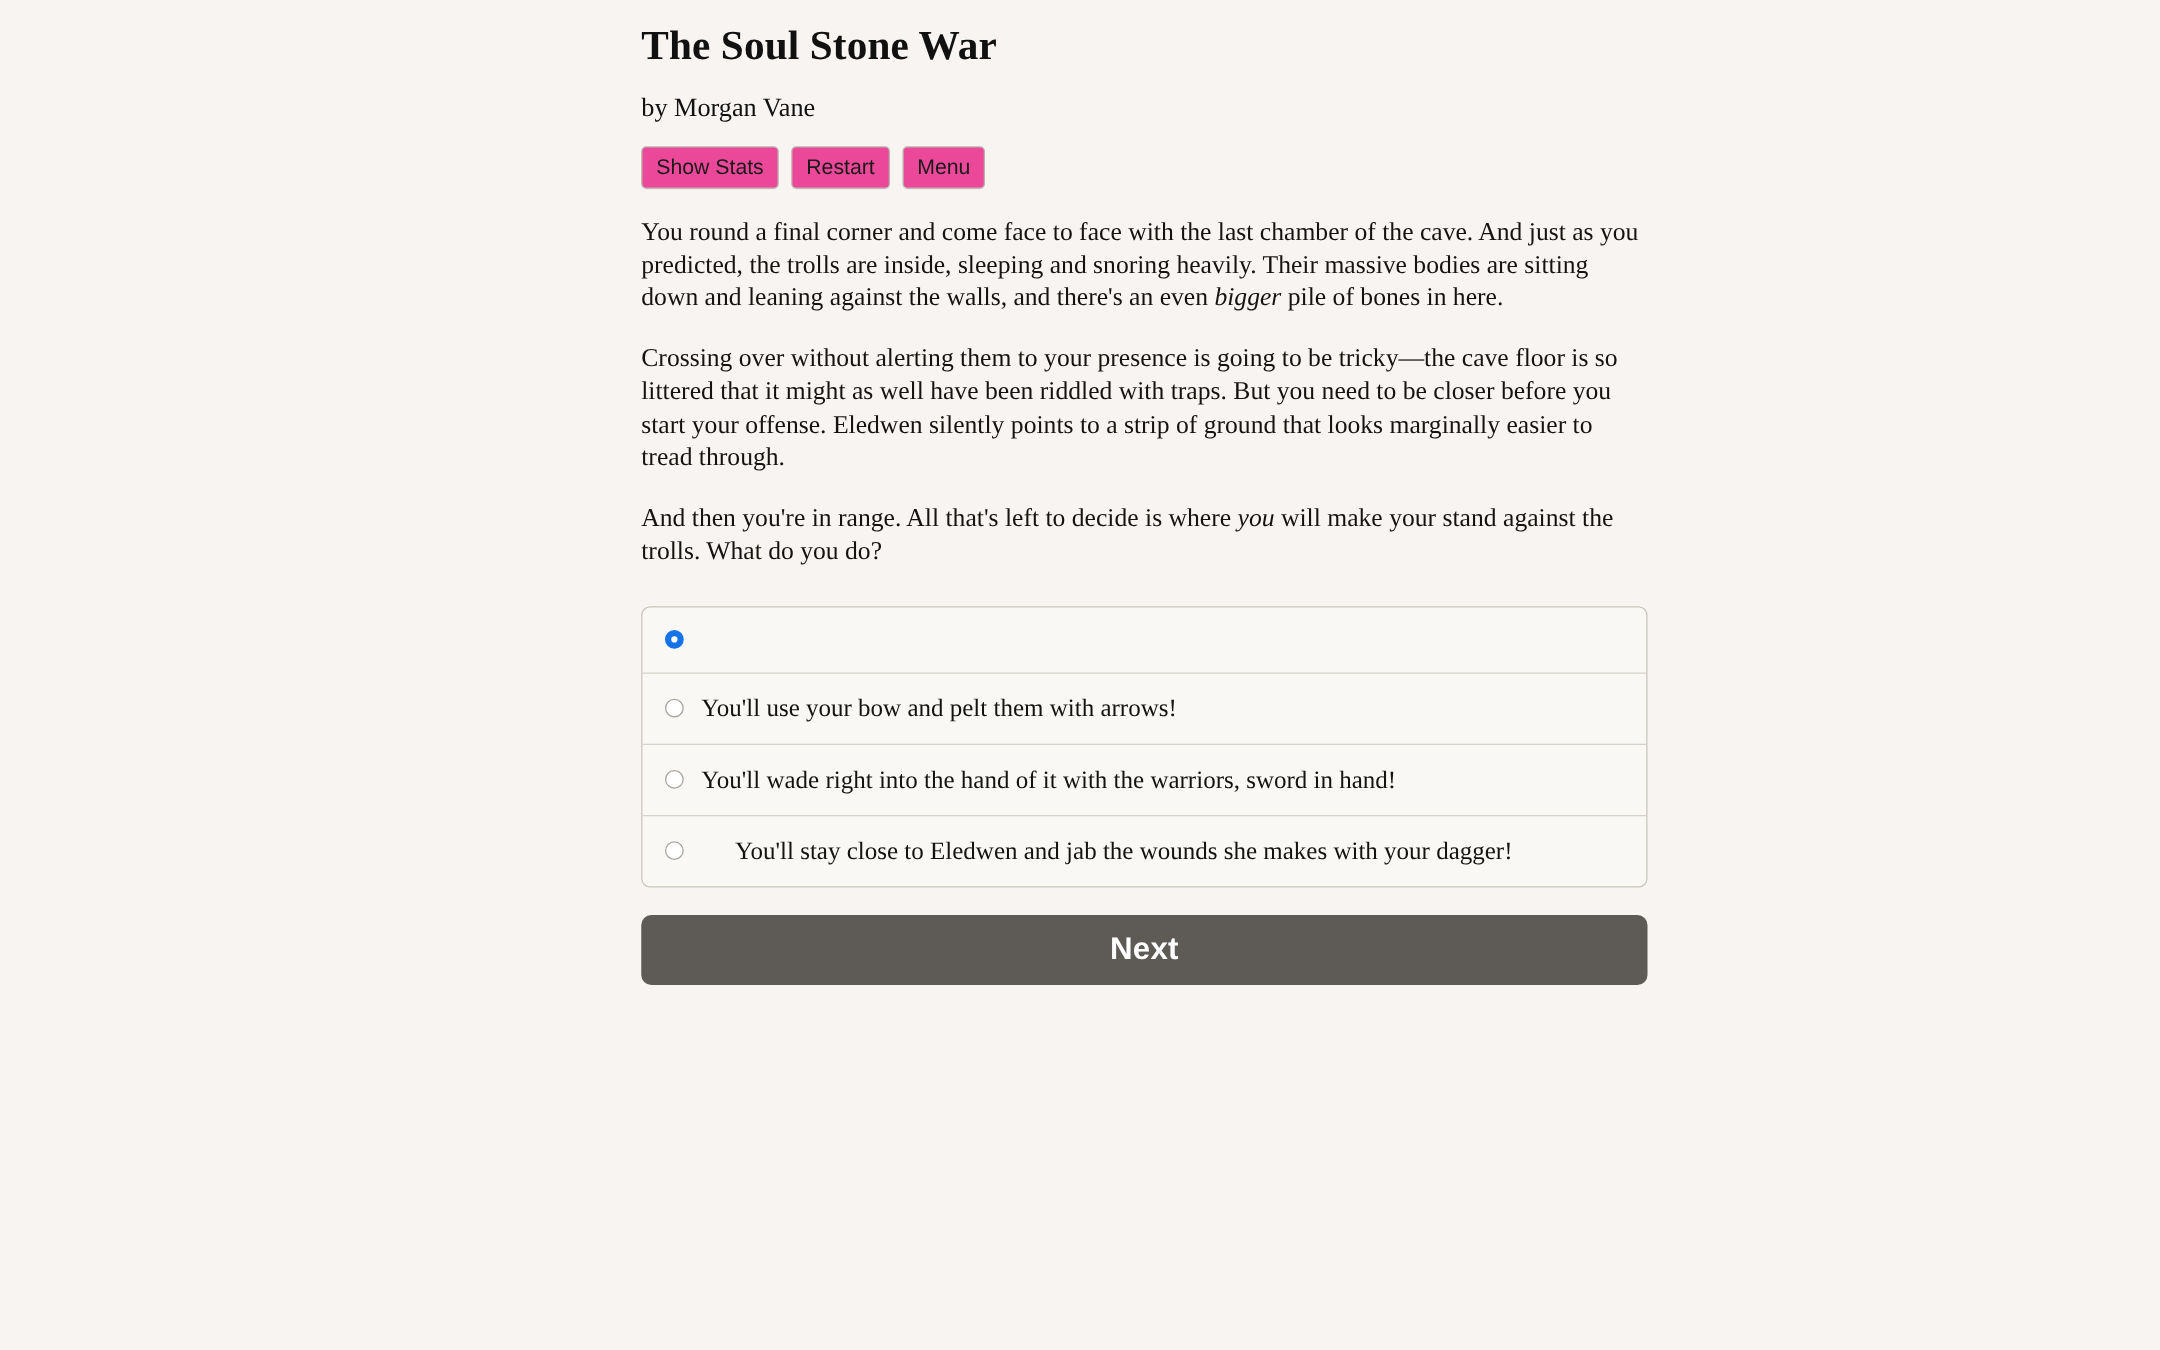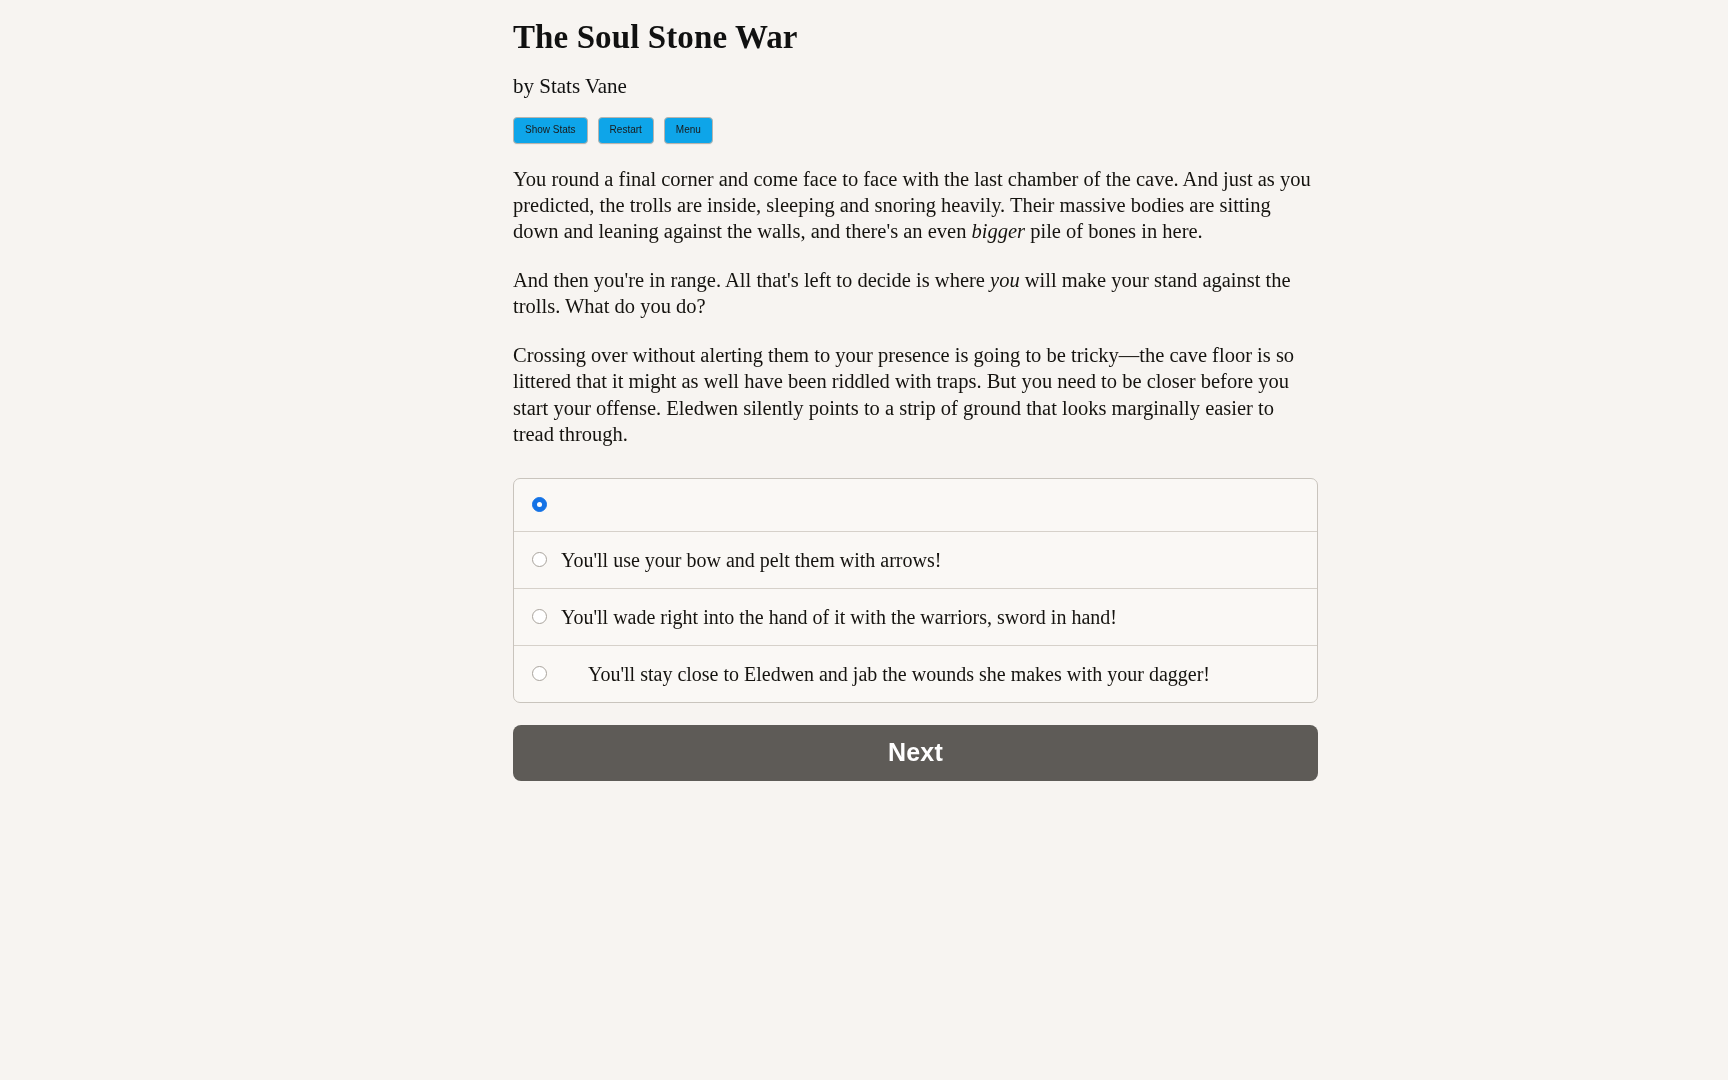--- a/index.html
+++ b/index.html
@@ -43,24 +43,24 @@
     margin: 0 0 18px 0;
     color: #111;
   }
   .btn-row {
     display: flex;
     gap: 10px;
     margin: 0 0 22px 0;
   }
   .small-btn {
     font-family: "Liberation Sans", sans-serif;
-    font-size: 10px;
+    font-size: 17px;
     line-height: 1;
     padding: 7px 11px 8px 11px;
-    background: #0ea5e9;
+    background: #ec4899;
     border: 1px solid #b9b4ad;
     border-radius: 4px;
     color: #1a1a1a;
     cursor: pointer;
     box-shadow: 0 1px 0 rgba(0,0,0,0.03);
   }
   .para {
     font-size: 20.5px;
     line-height: 1.29;
     margin: 0 0 22px 0;
@@ -132,33 +132,33 @@
     text-align: center;
   }
 </style>
 </head>
 <body>
 
 <div class="page">
   <div class="content">
 
     <h1 class="story-title">The Soul Stone War</h1>
-    <div class="story-author">by Stats Vane</div>
+    <div class="story-author">by Morgan Vane</div>
 
     <div class="btn-row">
       <button class="small-btn">Show Stats</button>
       <button class="small-btn">Restart</button>
       <button class="small-btn">Menu</button>
     </div>
 
     <p class="para"><span>You round a final corner and come face to face with the last chamber of the cave. And just as you predicted, the trolls are inside, sleeping and snoring heavily. Their massive bodies are sitting down and leaning against the walls, and there's an even </span><em>bigger</em><span> pile of bones in here.</span></p>
 
+    <p class="para">Crossing over without alerting them to your presence is going to be tricky—the cave floor is so littered that it might as well have been riddled with traps. But you need to be closer before you start your offense. Eledwen silently points to a strip of ground that looks marginally easier to tread through.</p>
+
     <p class="para"><span>And then you're in range. All that's left to decide is where </span><em>you</em><span> will make your stand against the trolls. What do you do?</span></p>
-
-    <p class="para">Crossing over without alerting them to your presence is going to be tricky—the cave floor is so littered that it might as well have been riddled with traps. But you need to be closer before you start your offense. Eledwen silently points to a strip of ground that looks marginally easier to tread through.</p>
 
     <div class="choices">
       <div class="choice selected">
         <span class="radio"></span>
       </div>
       <div class="choice">
         <span class="radio"></span>
         <span class="choice-label">You'll use your bow and pelt them with arrows!</span>
       </div>
       <div class="choice">

